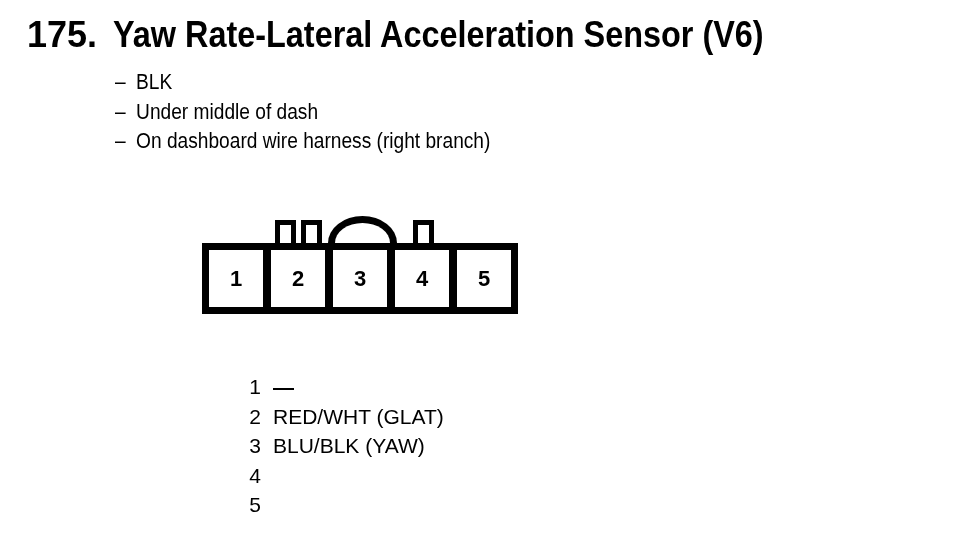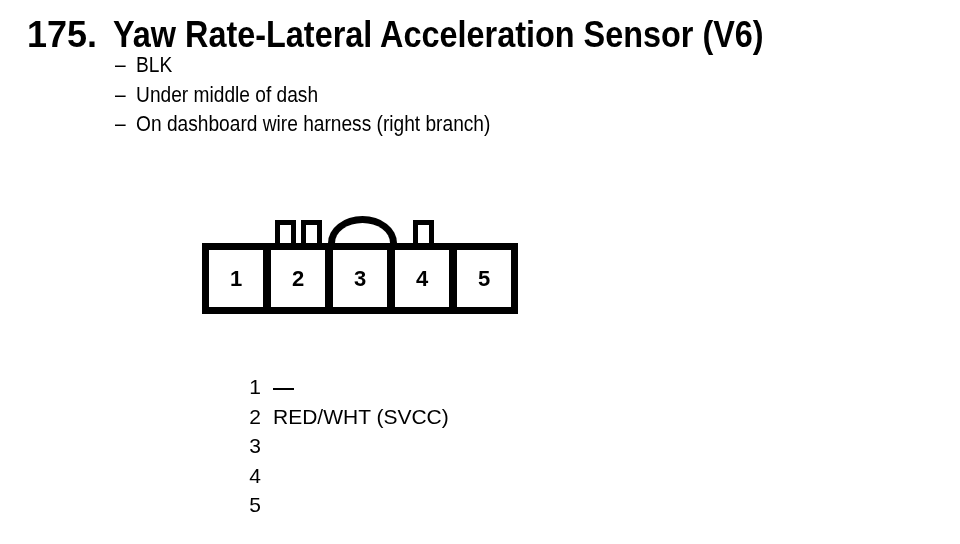--- a/index.html
+++ b/index.html
@@ -25,21 +25,21 @@
   }
   .item-title {
     position: absolute; left: 113px; top: 0;
     font-size: 36px; font-weight: 700; line-height: 40px;
     white-space: nowrap;
     transform: scaleX(0.90); transform-origin: 0 0;
   }
 
   
   .notes {
-    position: absolute; left: 115px; top: 50px;
+    position: absolute; left: 115px; top: 67px;
     font-size: 22px; line-height: 29.5px;
   }
   .note-line {
     white-space: nowrap;
     transform: scaleX(0.87); transform-origin: 0 0;
   }
   .note-dash { display: inline-block; margin-right: 12px; }
 
   
   .connector { position: absolute; left: 202px; top: 215px; width: 330px; height: 105px; }
@@ -130,24 +130,25 @@
     </div>
   </div>
 
   <div class="pinlist">
     <div class="pinrow">
       <span class="pin-no">1</span>
       <span class="pin-label dash-label">—</span>
     </div>
     <div class="pinrow">
       <span class="pin-no">2</span>
-      <span class="pin-label">RED/WHT (SVCC)</span>
+      <span class="pin-label">RED/WHT (GLAT)</span>
     </div>
     <div class="pinrow">
       <span class="pin-no">3</span>
+      <span class="pin-label">BLU/BLK (YAW)</span>
     </div>
     <div class="pinrow">
       <span class="pin-no">4</span>
     </div>
     <div class="pinrow">
       <span class="pin-no">5</span>
     </div>
   </div>
 
 </div>

